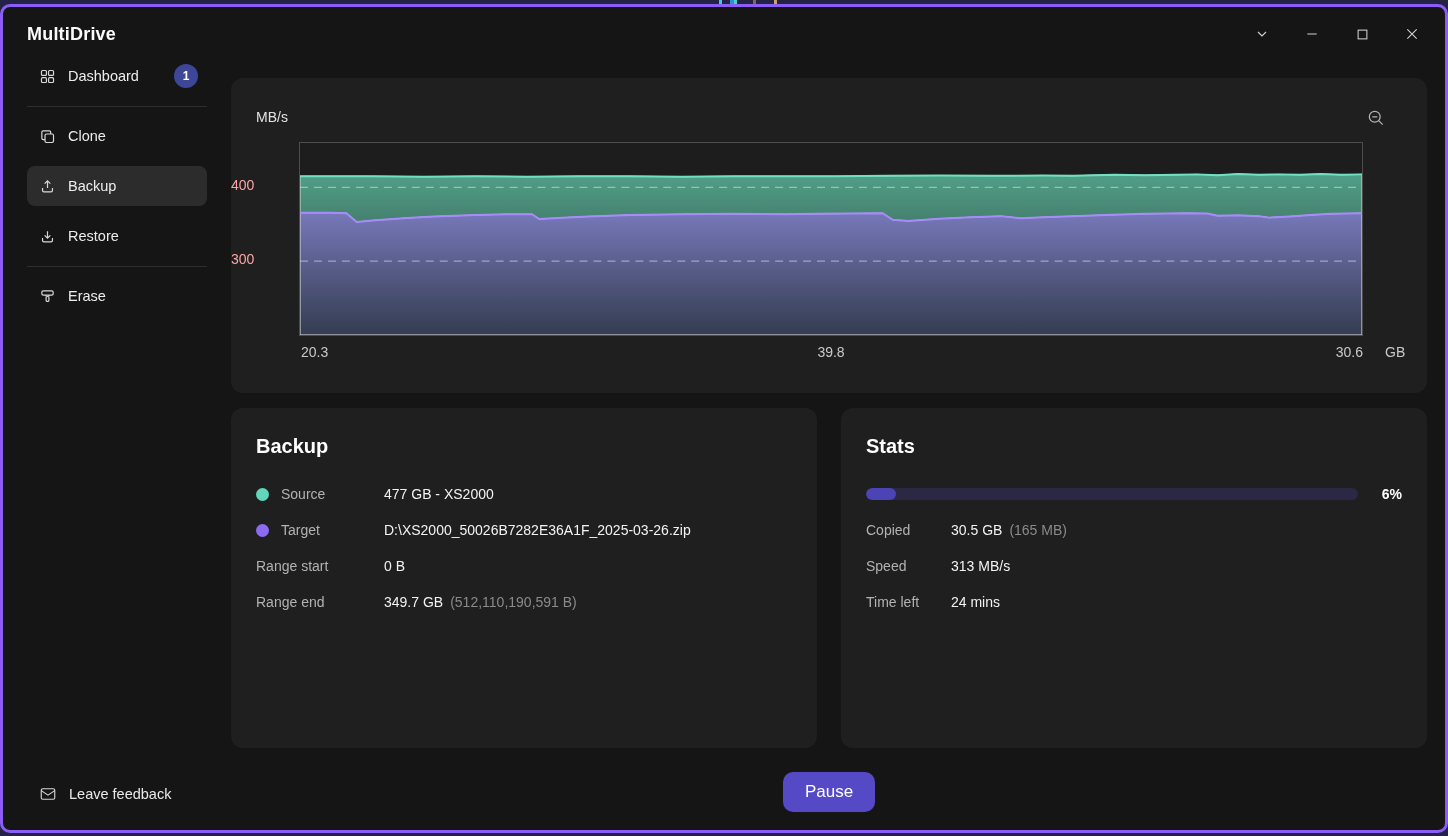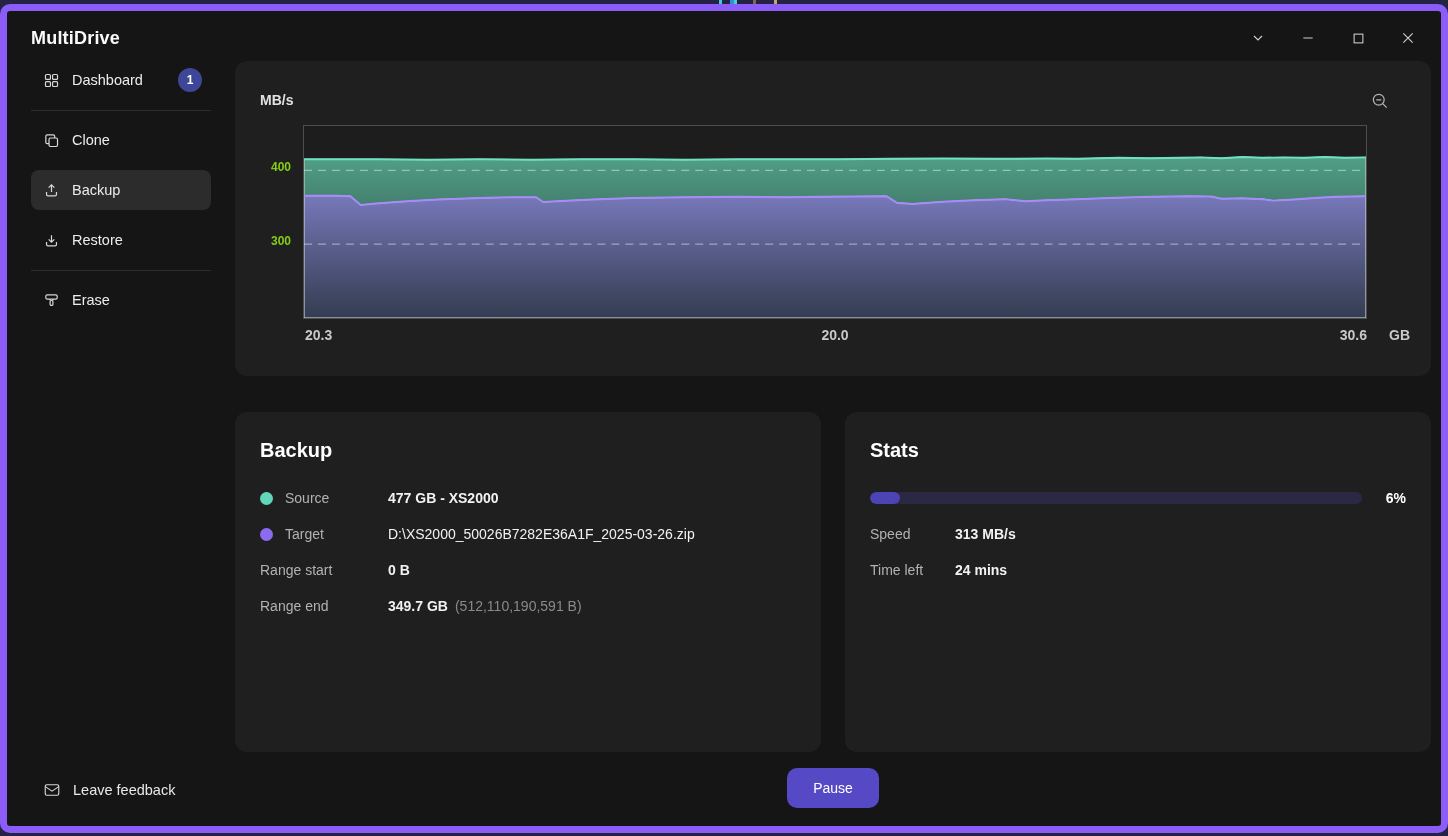--- a/index.html
+++ b/index.html
@@ -10,21 +10,21 @@
     color:#ededed;
     position:relative;
   }
   .bg-sliver {
     position:absolute; top:0; left:715px; width:70px; height:4px;
     background:linear-gradient(90deg,#252345 0 6%,#3fc8e0 6% 10%,#252345 10% 22%,#2f8fd8 22% 27%,#4ad0c8 27% 31%,#252345 31% 55%,#7a6a50 55% 58%,#252345 58% 84%,#c8a36a 84% 88%,#252345 88%);
   }
   .app-window {
     position:absolute; top:4px; left:0; right:0; bottom:3px;
     background:#151515;
-    border:7px solid #8b5cf6;
+    border:3px solid #8b5cf6;
     border-radius:10px;
     overflow:hidden;
   }
   
   .titlebar { position:absolute; top:0; left:0; right:0; height:56px; }
   .app-title {
     position:absolute; left:24px; top:17px;
     font-size:18px; font-weight:700; color:#fafafa; letter-spacing:.2px;
   }
   .win-controls {
@@ -48,70 +48,70 @@
   .side-item .label { font-size:14.5px; color:#ececec; }
   .side-item svg { stroke:#d8d8d8; flex:0 0 auto; }
   .side-divider { height:1px; background:#2e2e2e; margin:0 24px 9px 24px; border:none; }
   .badge {
     position:absolute; right:9px; top:8px; width:24px; height:24px; border-radius:50%;
     background:#3e4697; color:#fff; font-size:12px; font-weight:600;
     display:flex; align-items:center; justify-content:center;
   }
   
   .card { position:absolute; background:#1f1f1f; border-radius:12px; }
-  .card-chart { left:228px; top:50px; width:1196px; height:315px;font-weight:bold; }
+  .card-chart { left:228px; top:71px; width:1196px; height:315px; }
   .card-backup { left:228px; top:401px; width:586px; height:340px; }
   .card-stats  { left:838px; top:401px; width:586px; height:340px; }
   
   .y-unit { position:absolute; left:25px; top:31px; font-size:14px; color:#e2e2e2; }
   .zoom-btn { position:absolute; right:39px; top:28px; width:24px; height:24px;
     display:flex; align-items:center; justify-content:center; cursor:pointer; }
   .plot {
     position:absolute; left:68px; top:64px; width:1064px; height:194px;
     border:1px solid #4d4d4d; background:#1d1d1d;
   }
   .plot svg { position:absolute; inset:0; width:100%; height:100%; display:block; }
-  .ytick { position:absolute; left:0; width:56px; text-align:right;
-    font-size:12px; color:#84cc16; }
+  .ytick { position:absolute; left:0; width:56px; text-align:left;
+    font-size:14px; color:#fca5a5; }
   .ytick.t400 { top:99px; }
   .ytick.t200 { top:173px; }
   .xaxis { position:absolute; left:68px; top:266px; width:1064px; height:20px;
     font-size:14px; color:#c9c9c9; }
   .xt-left { position:absolute; left:2px; }
   .xt-mid  { position:absolute; left:50%; transform:translateX(-50%); }
   .xt-right{ position:absolute; right:0; }
   .x-unit  { position:absolute; left:calc(100% + 22px); color:#c9c9c9; }
   
   .card-title { position:absolute; left:25px; top:27px; font-size:20px; font-weight:700; color:#fff; }
   .rows { position:absolute; left:25px; right:25px; top:68px; }
   .irow { height:36px; display:flex; align-items:center; }
   .lcell { display:flex; align-items:center; gap:12px; flex:0 0 auto; }
   .card-backup .lcell { width:128px; }
   .card-stats  .lcell { width:85px; }
   .dot { width:13px; height:13px; border-radius:50%; flex:0 0 auto; }
   .rlabel { font-size:14px; color:#b2b2b2; }
-  .rvalue { font-size:14px; color:#f2f2f2; font-weight:700; }
+  .rvalue { font-size:14px; color:#f2f2f2; font-weight:400; }
   .rextra { font-size:14px; color:#8a8a8a; font-weight:400; margin-left:7px; }
   .rvalue.path { font-weight:500; }
   
   .prow { height:36px; display:flex; align-items:center; }
   .ptrack { flex:1; height:12px; border-radius:6px; background:#2b2845; overflow:hidden; }
   .pfill { height:100%; border-radius:6px; background:#4c43b5; width:0; }
   .ppct { width:44px; text-align:right; font-size:14px; font-weight:700; color:#fff; }
   
   .feedback {
     position:absolute; left:36px; bottom:27px; display:flex; align-items:center; gap:12px;
     cursor:pointer;
     margin-top:44px;
   }
   .feedback .label { font-size:14.5px; color:#e8e8e8; }
   .pause-btn {
     position:absolute; left:780px; bottom:18px; width:92px; height:40px;
     background:#5549c6; border:none; border-radius:10px;
-    color:#fff; font-size:14px; font-family:"Liberation Sans",sans-serif;
+    color:#fff; font-size:17px; font-family:"Liberation Sans",sans-serif;
     cursor:pointer;
   }
 </style>
 </head>
 <body>
 
 <div class="bg-sliver"></div>
 
 <div class="app-window">
 
@@ -214,21 +214,21 @@
           <polygon points="0.0,194 0.0,33.6 72.3,33.6 124.0,34.0 175.6,33.6 227.3,34.0 278.9,33.6 330.6,33.6 382.2,34.0 433.9,33.6 485.5,33.6 537.2,33.6 588.8,33.2 640.5,32.8 692.1,33.2 743.8,32.8 774.8,33.2 795.4,32.5 816.1,32.1 847.1,32.5 878.1,32.1 898.7,31.7 919.4,32.5 940.0,31.3 960.7,32.1 981.4,31.7 1002.0,32.1 1022.7,31.3 1043.3,32.1 1064.0,31.7 1064.0,194" fill="url(#g0)"></polygon>
           <polygon points="0.0,194 0.0,70.5 31.0,70.5 46.5,70.9 56.8,79.8 72.3,78.3 103.3,76.1 134.3,74.2 175.6,72.8 206.6,72.0 232.4,72.0 239.7,76.9 258.3,75.7 289.2,74.2 330.6,72.8 382.2,72.0 433.9,71.6 485.5,72.0 516.5,71.6 547.5,71.3 583.7,70.9 594.0,77.6 609.5,78.7 640.5,76.5 671.5,75.0 702.4,73.9 723.1,76.1 743.8,75.0 774.8,73.9 805.7,72.8 847.1,71.6 888.4,70.9 909.0,71.3 919.4,73.5 940.0,73.1 960.7,73.9 971.0,75.4 991.7,74.2 1012.3,72.8 1033.0,71.6 1064.0,70.9 1064.0,194" fill="url(#g1)"></polygon>
           <line x1="0" x2="1064" y1="44.8" y2="44.8" stroke="rgba(230,235,238,0.5)" stroke-width="1.2" stroke-dasharray="8 6"></line>
           <line x1="0" x2="1064" y1="119.4" y2="119.4" stroke="rgba(230,235,238,0.5)" stroke-width="1.2" stroke-dasharray="8 6"></line>
           <polyline points="0.0,33.6 72.3,33.6 124.0,34.0 175.6,33.6 227.3,34.0 278.9,33.6 330.6,33.6 382.2,34.0 433.9,33.6 485.5,33.6 537.2,33.6 588.8,33.2 640.5,32.8 692.1,33.2 743.8,32.8 774.8,33.2 795.4,32.5 816.1,32.1 847.1,32.5 878.1,32.1 898.7,31.7 919.4,32.5 940.0,31.3 960.7,32.1 981.4,31.7 1002.0,32.1 1022.7,31.3 1043.3,32.1 1064.0,31.7" fill="none" stroke="#6fe0c2" stroke-width="2"></polyline>
           <polyline points="0.0,70.5 31.0,70.5 46.5,70.9 56.8,79.8 72.3,78.3 103.3,76.1 134.3,74.2 175.6,72.8 206.6,72.0 232.4,72.0 239.7,76.9 258.3,75.7 289.2,74.2 330.6,72.8 382.2,72.0 433.9,71.6 485.5,72.0 516.5,71.6 547.5,71.3 583.7,70.9 594.0,77.6 609.5,78.7 640.5,76.5 671.5,75.0 702.4,73.9 723.1,76.1 743.8,75.0 774.8,73.9 805.7,72.8 847.1,71.6 888.4,70.9 909.0,71.3 919.4,73.5 940.0,73.1 960.7,73.9 971.0,75.4 991.7,74.2 1012.3,72.8 1033.0,71.6 1064.0,70.9" fill="none" stroke="#a78bfa" stroke-width="2"></polyline>
         </svg>
     </div>
     <div class="xaxis">
       <span class="xt-left">20.3</span>
-      <span class="xt-mid">20.0</span>
+      <span class="xt-mid">39.8</span>
       <span class="xt-right">30.6</span>
       <span class="x-unit">GB</span>
     </div>
   </section>
 
   <section class="card card-backup">
     <h2 class="card-title">Backup</h2>
     <div class="rows">
       <div class="irow">
         <span class="lcell">
@@ -264,20 +264,27 @@
     <h2 class="card-title">Stats</h2>
     <div class="rows">
       <div class="prow">
         <div class="ptrack">
           <div class="pfill" style="width: 6%;"></div>
         </div>
         <span class="ppct">6%</span>
       </div>
       <div class="irow">
         <span class="lcell">
+            <span class="rlabel">Copied</span>
+          </span>
+        <span class="rvalue">30.5 GB</span>
+        <span class="rextra">(165 MB)</span>
+      </div>
+      <div class="irow">
+        <span class="lcell">
             <span class="rlabel">Speed</span>
           </span>
         <span class="rvalue">313 MB/s</span>
       </div>
       <div class="irow">
         <span class="lcell">
             <span class="rlabel">Time left</span>
           </span>
         <span class="rvalue">24 mins</span>
       </div>

